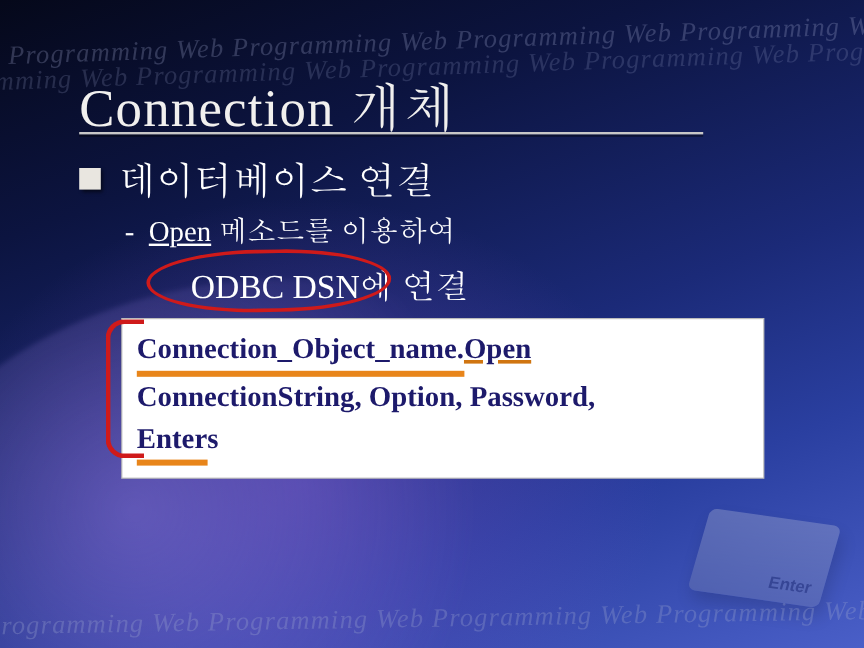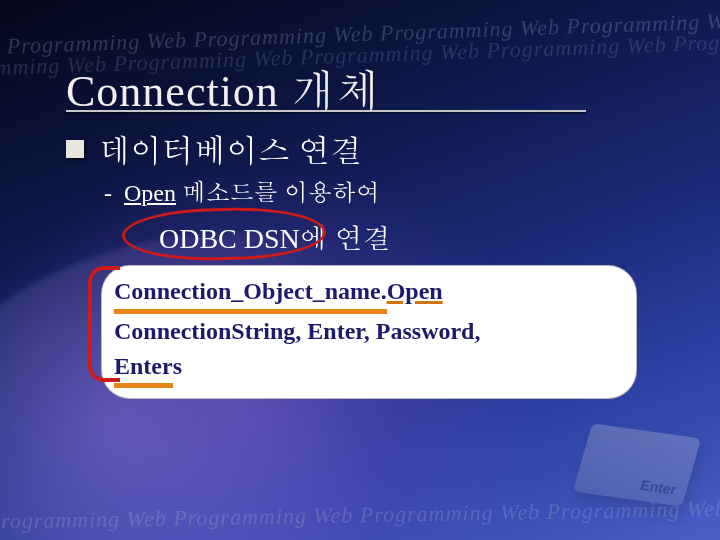--- a/index.html
+++ b/index.html
@@ -135,21 +135,20 @@
     left: 102px;
     width: 510px;
     background: #ffffff;
     color: #1d1a6b;
     font-family: "Times New Roman", serif;
     font-size: 24px;
     font-weight: 700;
     line-height: 1.45;
     padding: 8px 12px 10px 12px;
     box-shadow: 0 0 0 1px #bbb;
-    border-radius: 28px;
   }
   .code-open {
     text-decoration: underline;
     text-decoration-color: #d07510;
     text-decoration-thickness: 3px;
     text-underline-offset: 2px;
   }
   .orange-underline {
     display:inline-block;
     border-bottom: 5px solid #e8851a;
@@ -194,20 +193,20 @@
     <span class="dash">- </span><span class="open-word">Open</span><span> 메소드를 이용하여</span>
   </div>
 
   <div class="sub-line2">ODBC DSN에 연결</div>
   <div class="red-oval"></div>
 
   <div class="code-box">
     <div>
       <span class="orange-underline">Connection_Object_name.</span><span class="code-open">Open</span>
     </div>
-    <div>ConnectionString, Enter, Password,</div>
+    <div>ConnectionString, Option, Password,</div>
     <div>
       <span class="orange-underline">Enter</span><span>s</span>
     </div>
   </div>
   <div class="red-bracket"></div>
 
 </div>
 
 </body></html>

